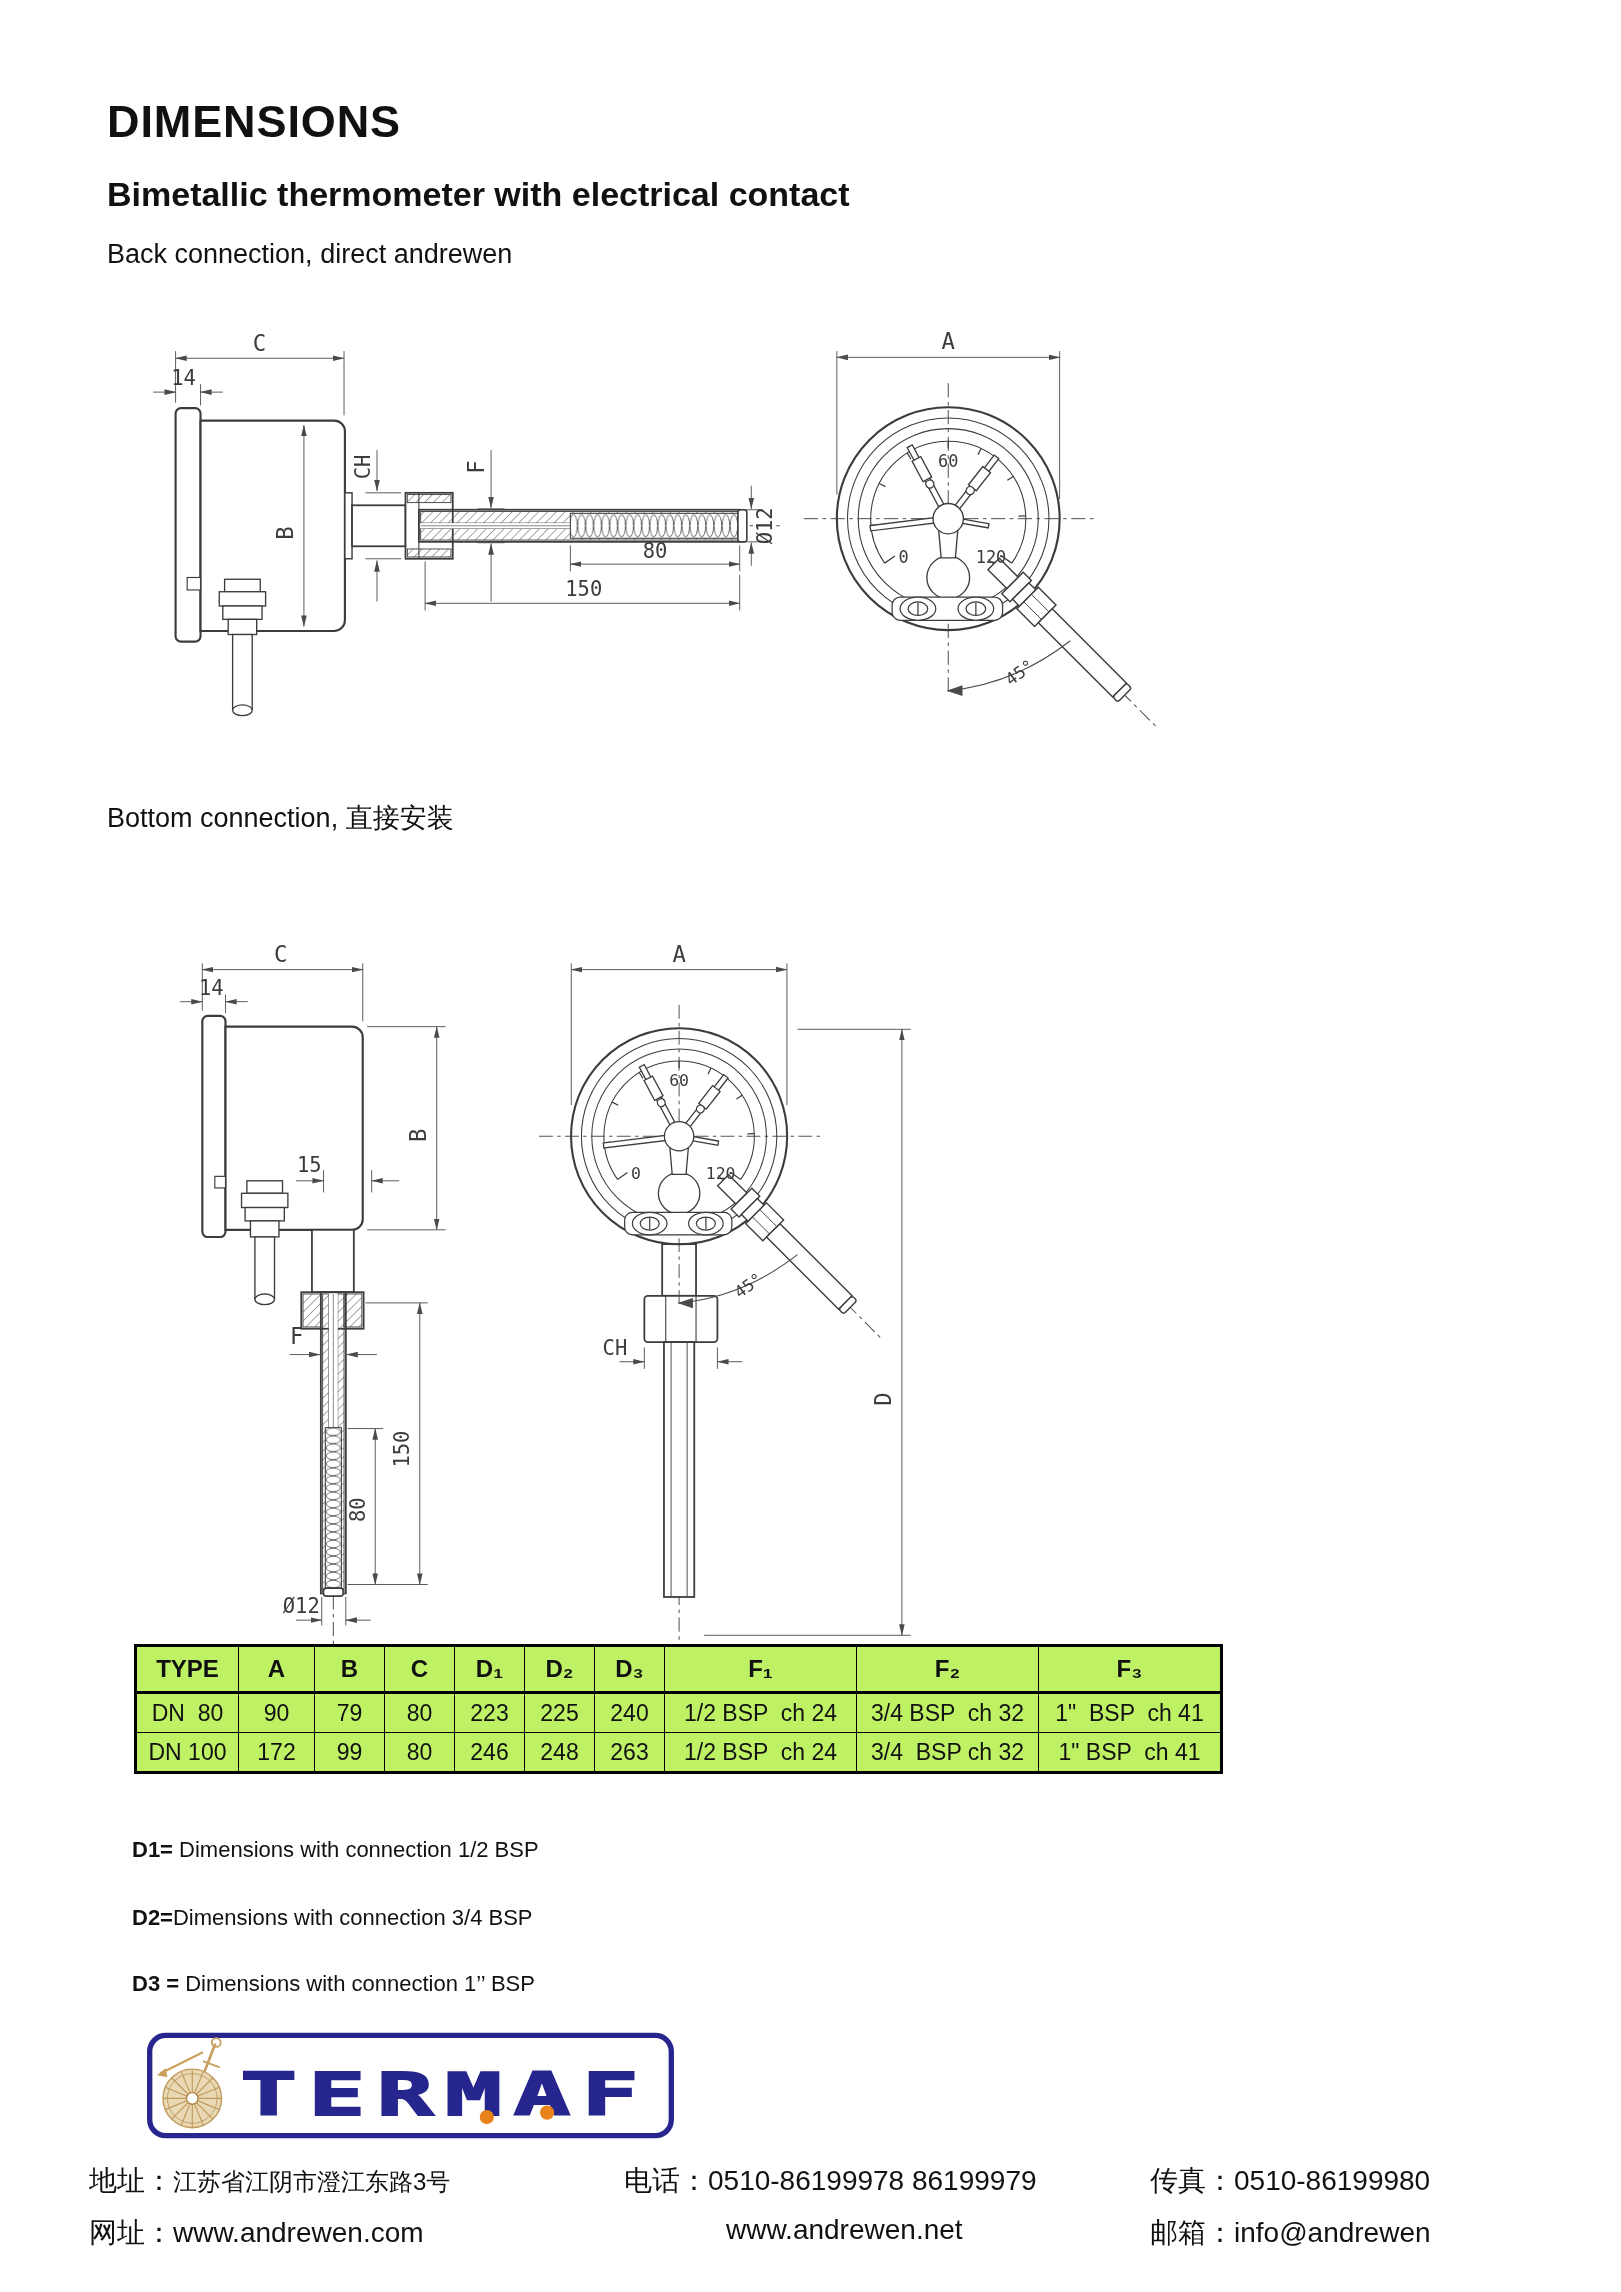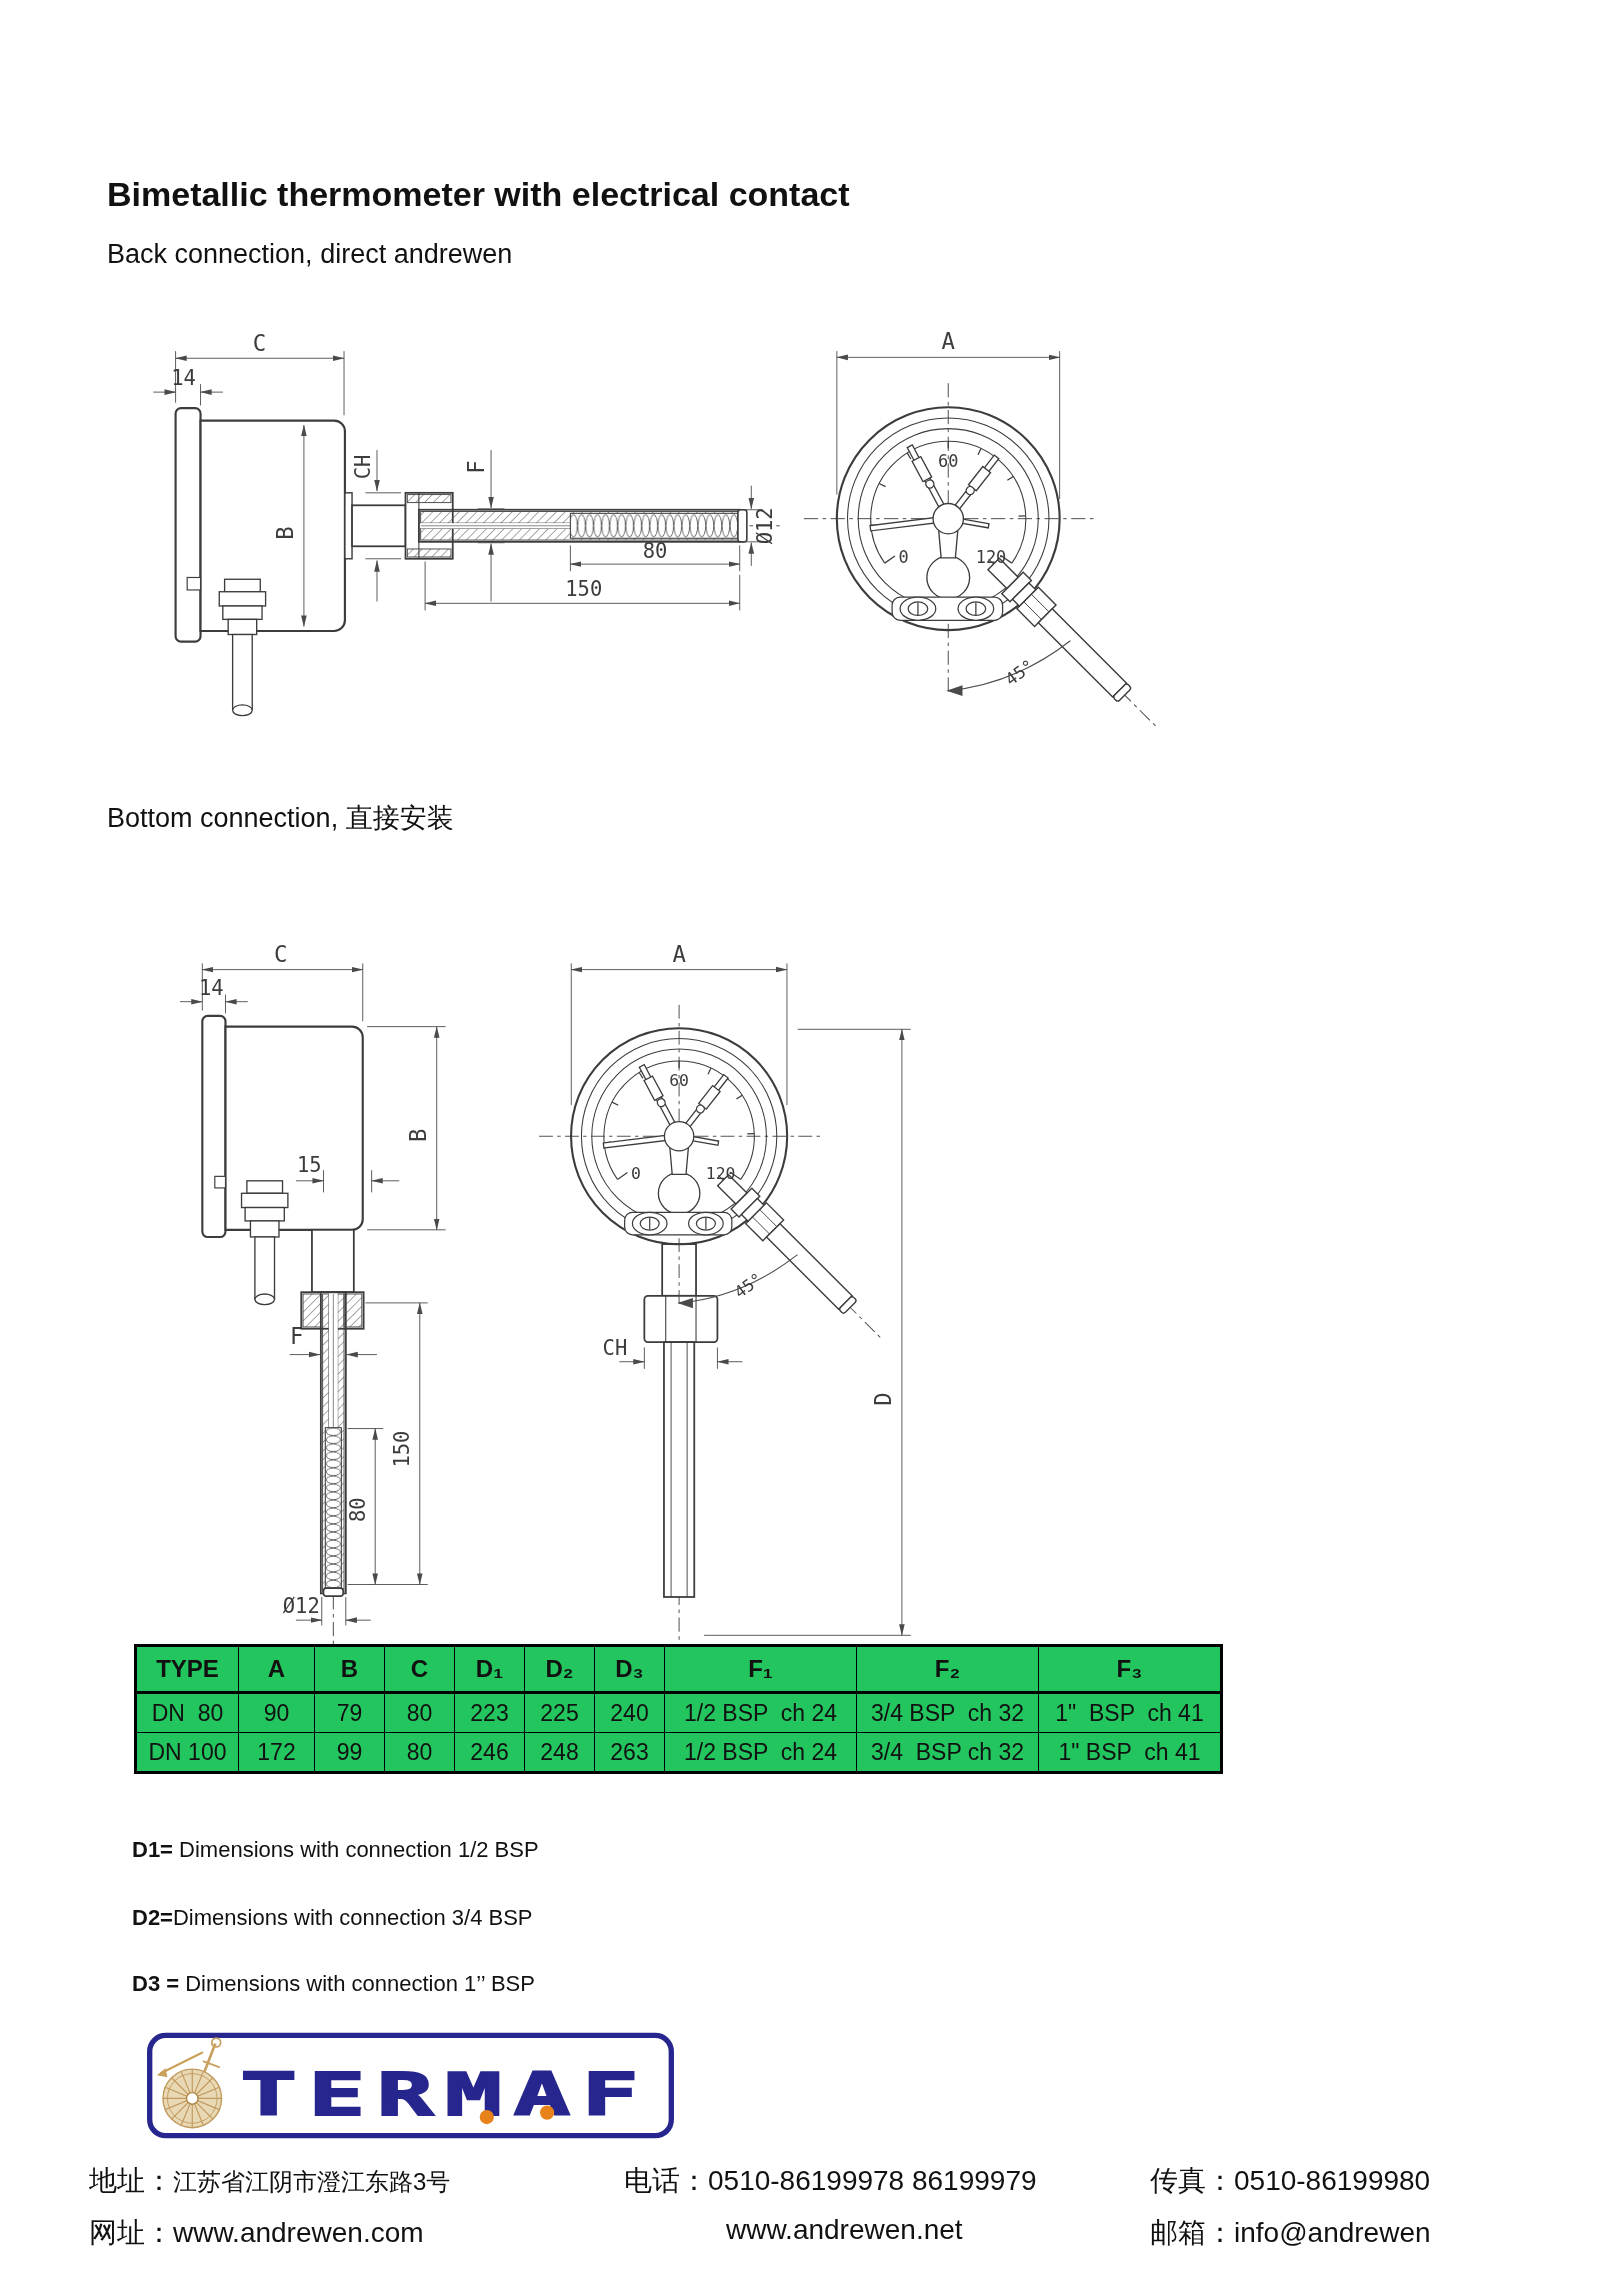--- a/index.html
+++ b/index.html
@@ -9,21 +9,21 @@
   .h1{left:107px;top:96px;font-size:45px;font-weight:bold;letter-spacing:0.9px;}
   .h2{left:107px;top:175px;font-size:34px;font-weight:bold;}
   .h3{left:107px;top:239px;font-size:27px;}
   .h4{left:107px;top:800px;font-size:27px;}
   svg text{font-family:"DejaVu Sans Mono","Liberation Mono",monospace;}
   .dt{font-size:23px;fill:#3c3c3c;text-anchor:middle;}
   .dtl{font-size:25px;fill:#3c3c3c;text-anchor:middle;}
   .dls{font-size:19px;fill:#3c3c3c;text-anchor:middle;}
   
   .tblwrap{left:134px;top:1644px;}
-  table.dims{border-collapse:collapse;table-layout:fixed;background:#22c55e;}
+  table.dims{border-collapse:collapse;table-layout:fixed;background:#bef264;}
   table.dims th,table.dims td{border:1.8px solid #000;text-align:center;vertical-align:middle;
      white-space:pre;font-family:"Liberation Sans",sans-serif;padding:0 1.8px;}
   table.dims{border:3.6px solid #000;}
   table.dims th{font-size:24px;font-weight:bold;height:44px;border-bottom:3.6px solid #000;}
   table.dims td{font-size:23px;height:38px;}
   
   .note{font-size:22px;}
   .note b{font-weight:bold;}
   .n1{left:132px;top:1837px;}
   .n2{left:132px;top:1905px;}
@@ -38,20 +38,21 @@
   .fx100{left:89px;}
   .fx700{left:624px;}
   .fx815{left:726px;}
   .fx1290{left:1150px;}
 </style>
 </head>
 <body>
 
 <div class="page">
 
+  <div class="abs h1">DIMENSIONS</div>
   <div class="abs h2">Bimetallic thermometer with electrical contact</div>
   <div class="abs h3">Back connection, direct andrewen</div>
   <div class="abs h4">Bottom connection, 直接安装</div>
 
   <svg class="abs" style="left:0;top:0;" width="1622" height="2293" viewBox="0 0 1820 2573">
     <defs>
       <marker id="ma" viewBox="0 0 12 8" refX="11.5" refY="4" markerWidth="13" markerHeight="9" orient="auto-start-reverse">
           <path d="M0,1.1 L12,4 L0,6.9 z" fill="#4a4a4a"></path>
         </marker>
       <pattern id="h1" width="7" height="7" patternUnits="userSpaceOnUse" patternTransform="rotate(45)">

